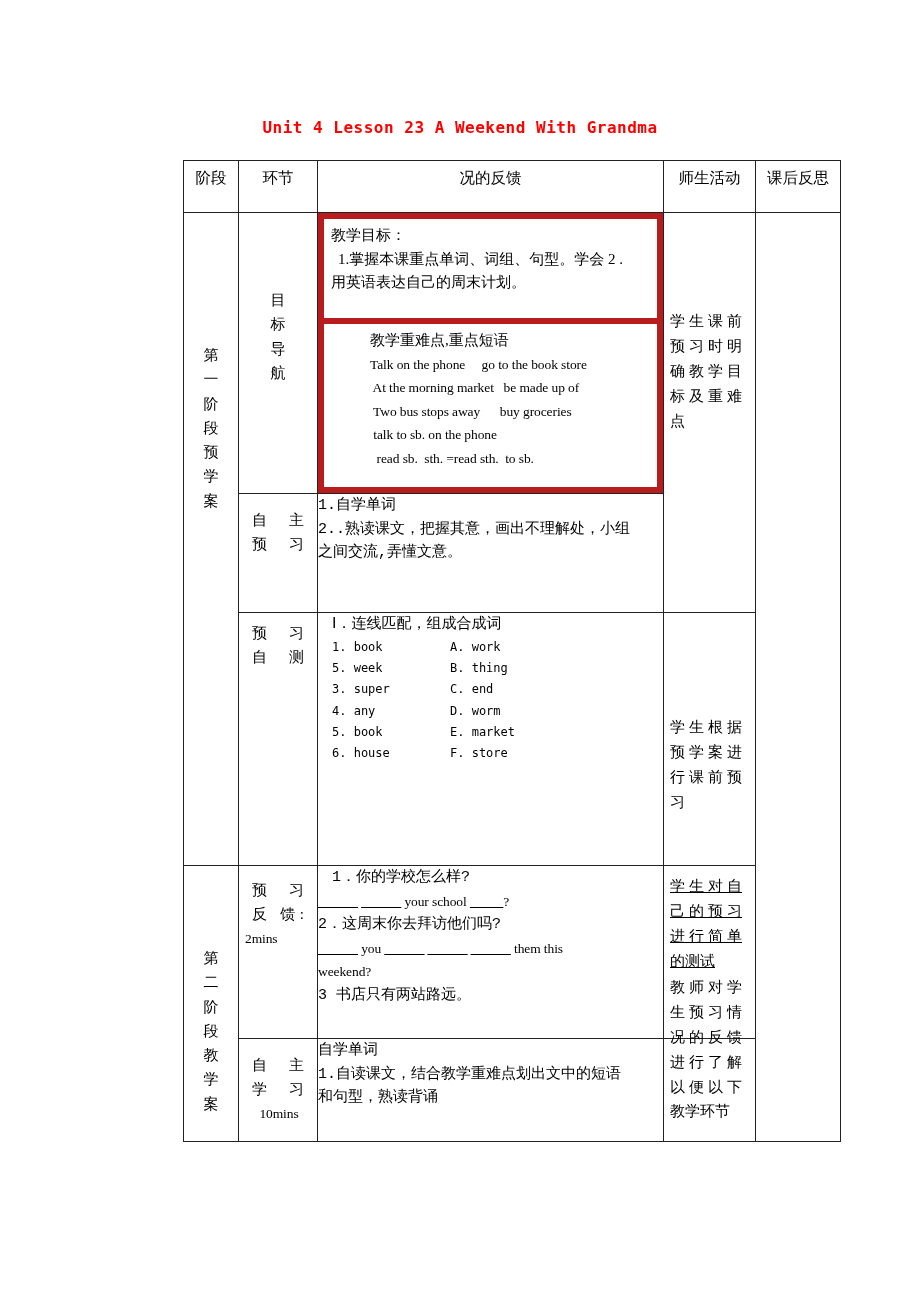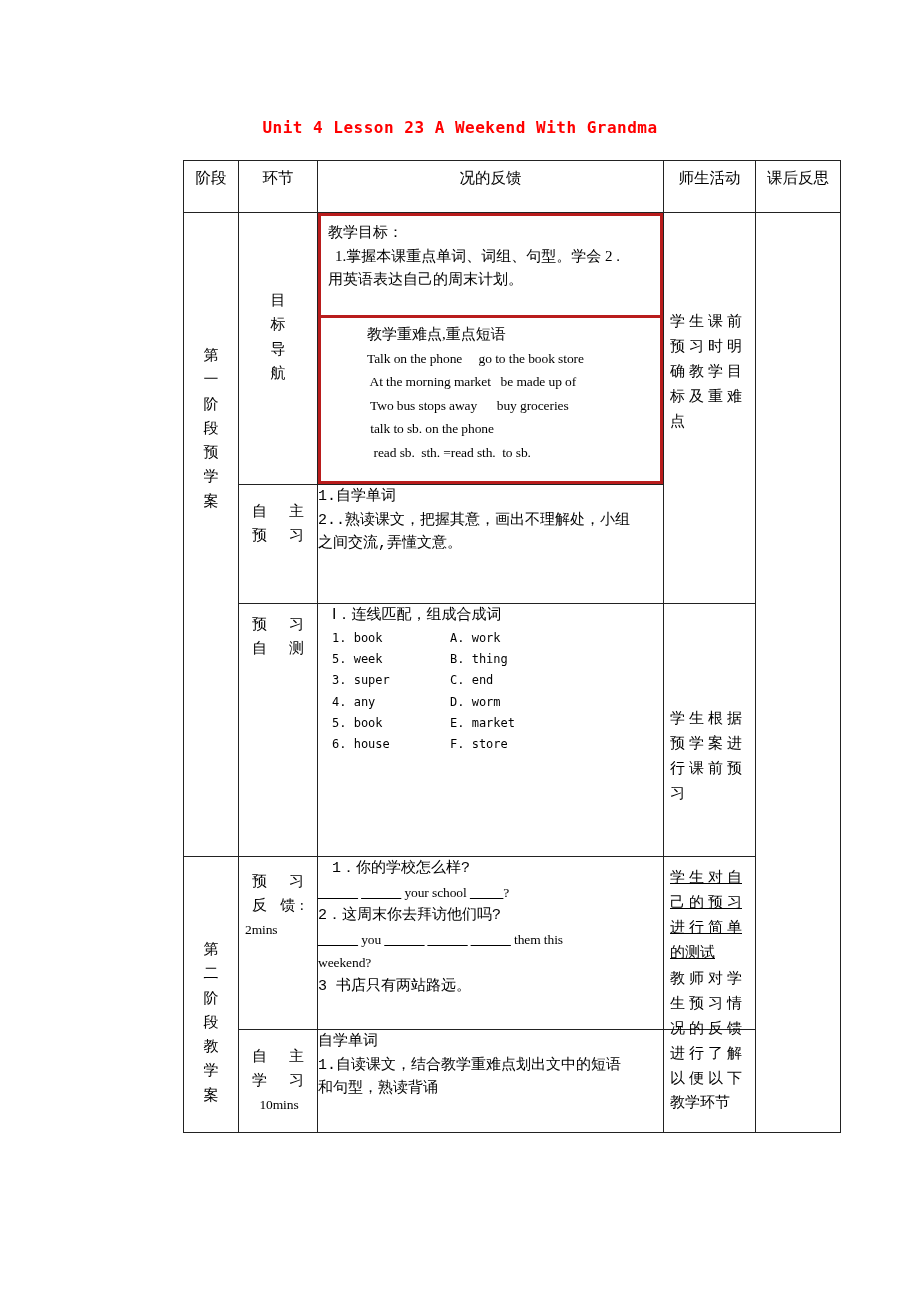--- a/index.html
+++ b/index.html
@@ -104,21 +104,21 @@
   }
   .en-line{white-space:pre;}
 
   
   .inner{
     width:100%;
     border-collapse:collapse;
     table-layout:fixed;
   }
   .inner td{
-    border:3px solid #b91c1c;
+    border:6px solid #b91c1c;
     padding:5px 6px 6px 7px;
     vertical-align:top;
     font-size:15px;
     line-height:1.58;
   }
   .inner td.goal{height:88px;}
   .inner td.key{height:152px;padding-left:46px;}
 
   
   .matchwrap{

